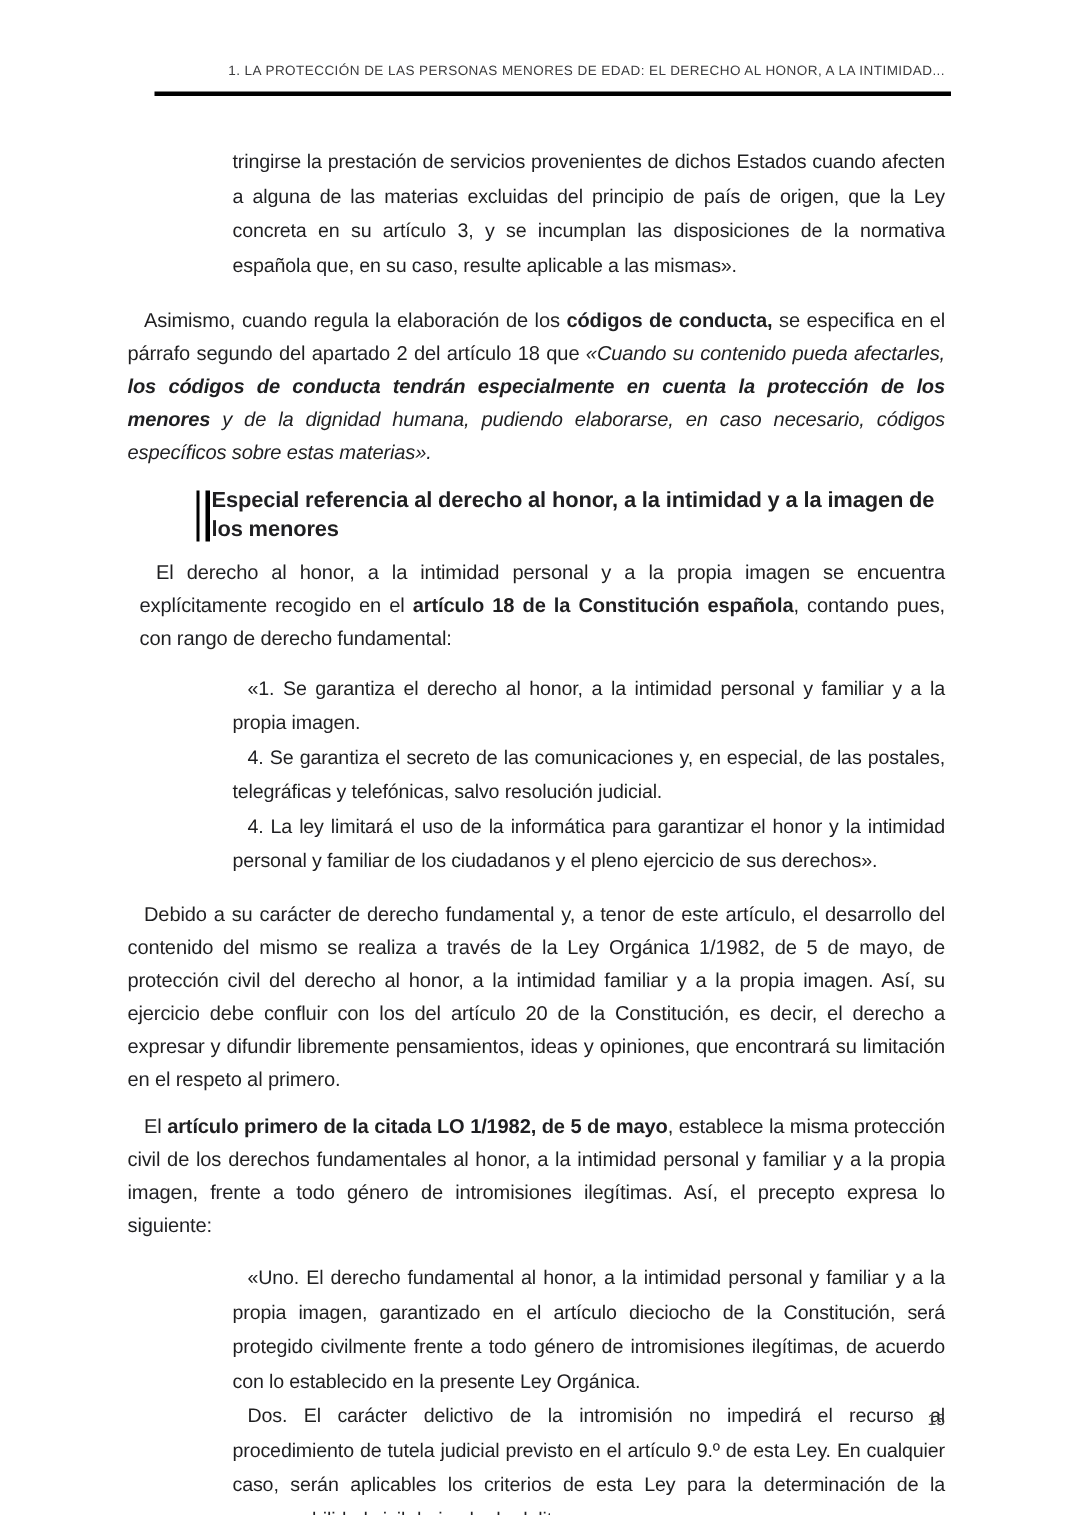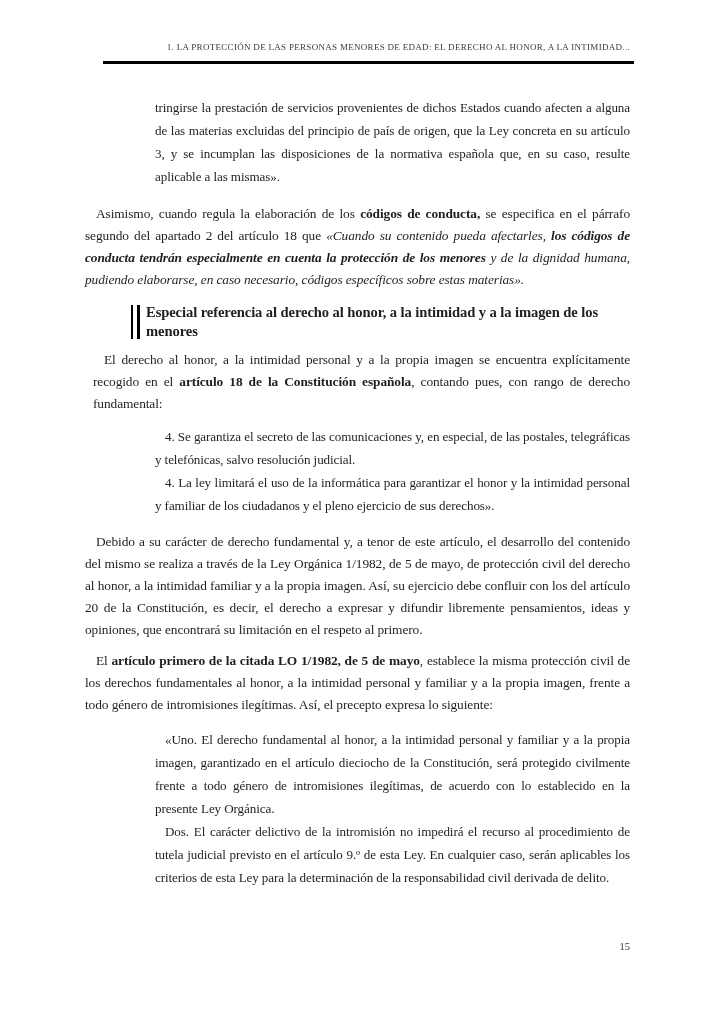--- a/index.html
+++ b/index.html
@@ -1,21 +1,21 @@
 <!DOCTYPE html>
 <html lang="es"><head>
 <meta charset="utf-8">
 <style>
   html, body { margin: 0; padding: 0; background: #ffffff; }
   .page {
     position: relative;
     width: 715px;
     height: 1010px;
     background: #ffffff;
-    font-family: Liberation Serif, serif;
+    font-family: Liberation Sans, sans-serif;
     color: #1f1f21;
     overflow: hidden;
   }
   .running-head {
     position: absolute;
     top: 42px;
     left: 85px;
     width: 545px;
     text-align: right;
     font-size: 9px;
@@ -58,21 +58,21 @@
   .mb-bq1 { margin-bottom: 15px; }
   .mb-p1  { margin-bottom: 6px; }
   .mb-h   { margin-bottom: 8px; }
   .mb-p2  { margin-bottom: 10px; margin-left: 8px; }
   .mb-bq2 { margin-bottom: 14px; }
   .mb-p3  { margin-bottom: 9px; }
   .mb-p4  { margin-bottom: 12px; }
   .section-heading {
     position: relative;
     margin-left: 46px;
-    padding-left: 15px;
+    padding-left: 10px;
     font-size: 14.6px;
     font-weight: 700;
     line-height: 19px;
     text-align: left;
     letter-spacing: -0.1px;
   }
   .section-heading .bar-thin {
     position: absolute;
     left: 0; top: 2px; bottom: 2px;
     width: 1.5px;
@@ -115,20 +115,21 @@
 
     <h2 class="section-heading mb-h">
       <span class="bar-thin"></span>
       <span class="bar-thick"></span>
       <span>Especial referencia al derecho al honor, a la intimidad y a la imagen de los menores</span>
     </h2>
 
     <p class="body-par mb-p2"><span>El derecho al honor, a la intimidad personal y a la propia imagen se encuentra explícitamente recogido en el </span><span class="b">artículo 18 de la Constitución española</span><span>, contando pues, con rango de derecho fundamental:</span></p>
 
     <div class="bq mb-bq2">
+      <p class="indent">«1. Se garantiza el derecho al honor, a la intimidad personal y familiar y a la propia imagen.</p>
       <p class="indent">4. Se garantiza el secreto de las comunicaciones y, en especial, de las postales, telegráficas y telefónicas, salvo resolución judicial.</p>
       <p class="indent">4. La ley limitará el uso de la informática para garantizar el honor y la intimidad personal y familiar de los ciudadanos y el pleno ejercicio de sus derechos».</p>
     </div>
 
     <p class="body-par mb-p3">Debido a su carácter de derecho fundamental y, a tenor de este artículo, el desarrollo del contenido del mismo se realiza a través de la Ley Orgánica 1/1982, de 5 de mayo, de protección civil del derecho al honor, a la intimidad familiar y a la propia imagen. Así, su ejercicio debe confluir con los del artículo 20 de la Constitución, es decir, el derecho a expresar y difundir libremente pensamientos, ideas y opiniones, que encontrará su limitación en el respeto al primero.</p>
 
     <p class="body-par mb-p4"><span>El </span><span class="b">artículo primero de la citada LO 1/1982, de 5 de mayo</span><span>, establece la misma protección civil de los derechos fundamentales al honor, a la intimidad personal y familiar y a la propia imagen, frente a todo género de intromisiones ilegítimas. Así, el precepto expresa lo siguiente:</span></p>
 
     <div class="bq">
       <p class="indent">«Uno. El derecho fundamental al honor, a la intimidad personal y familiar y a la propia imagen, garantizado en el artículo dieciocho de la Constitución, será protegido civilmente frente a todo género de intromisiones ilegítimas, de acuerdo con lo establecido en la presente Ley Orgánica.</p>

